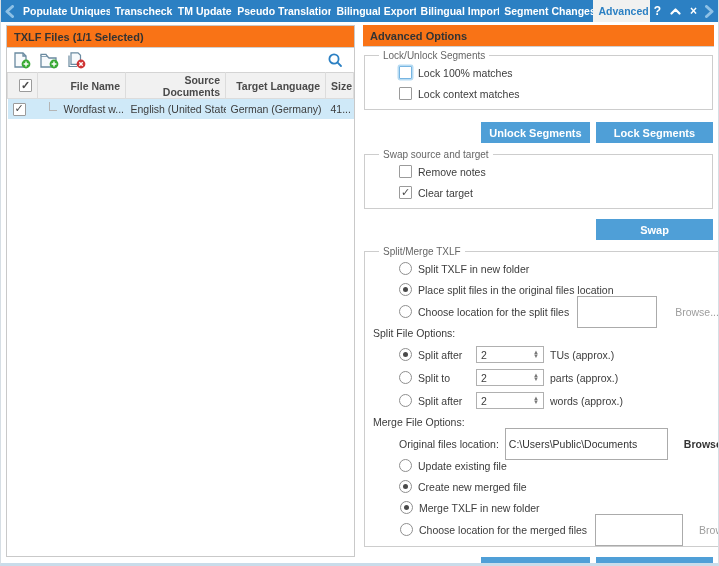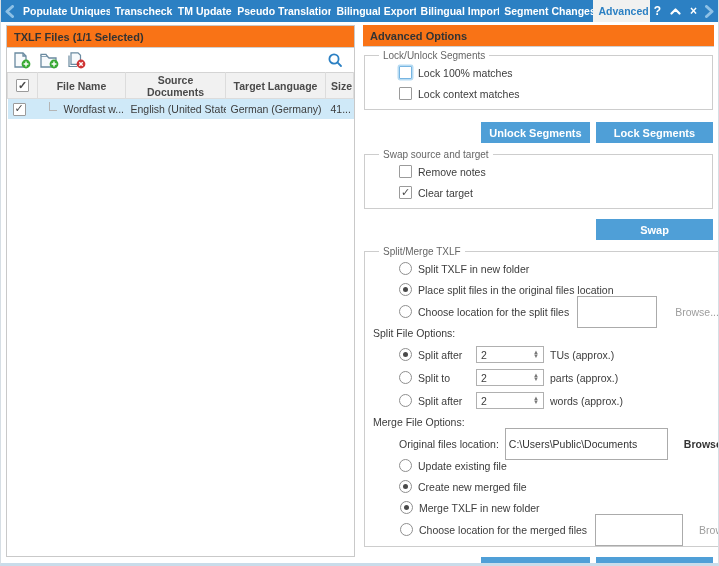--- a/index.html
+++ b/index.html
@@ -37,21 +37,21 @@
   .left-panel { left:5px; width:349px; border:1px solid #c9c9c9; }
   .right-panel { left:362px; width:351px; }
   
   .toolbar { height:24px; display:flex; align-items:center; padding:2px 8px 2px 6px; gap:8px; }
   .tbicon { width:19px; height:17px; cursor:pointer; position:relative; }
   .tbicon svg { display:block; }
   .toolbar .spacer { flex:1; }
   .ftable { width:100%; border-collapse:collapse; table-layout:fixed; font-size:10.5px; }
   .ftable th {
     background:#f1f1f1; border:1px solid #dcdcdc; border-top:1px solid #d4d4d4;
-    height:26px; text-align:center; font-weight:bold; color:#4a4a4a; padding:0 5px;
+    height:26px; text-align:right; font-weight:bold; color:#4a4a4a; padding:0 5px;
   }
   .ftable td { height:20px; padding:0 5px; overflow:hidden; white-space:nowrap; }
   .ftable tr.sel td { background:#cfe9f8;margin-top:8px; }
   .col-cb { width:30px; } .col-name { width:88px; } .col-src { width:100px; } .col-tgt { width:100px; }
   .cellflex { display:flex; align-items:center; gap:3px; }
   .tree-el { width:8px; height:9px; border-left:1px solid #b5b5b5; border-bottom:1px solid #b5b5b5; margin:0 1px 4px 6px; flex:none; }
   
   .cb {
     width:13px; height:13px; border:1px solid #9b9b9b; background:#fff; border-radius:1px;
     display:inline-flex; align-items:center; justify-content:center; flex:none; cursor:pointer;

